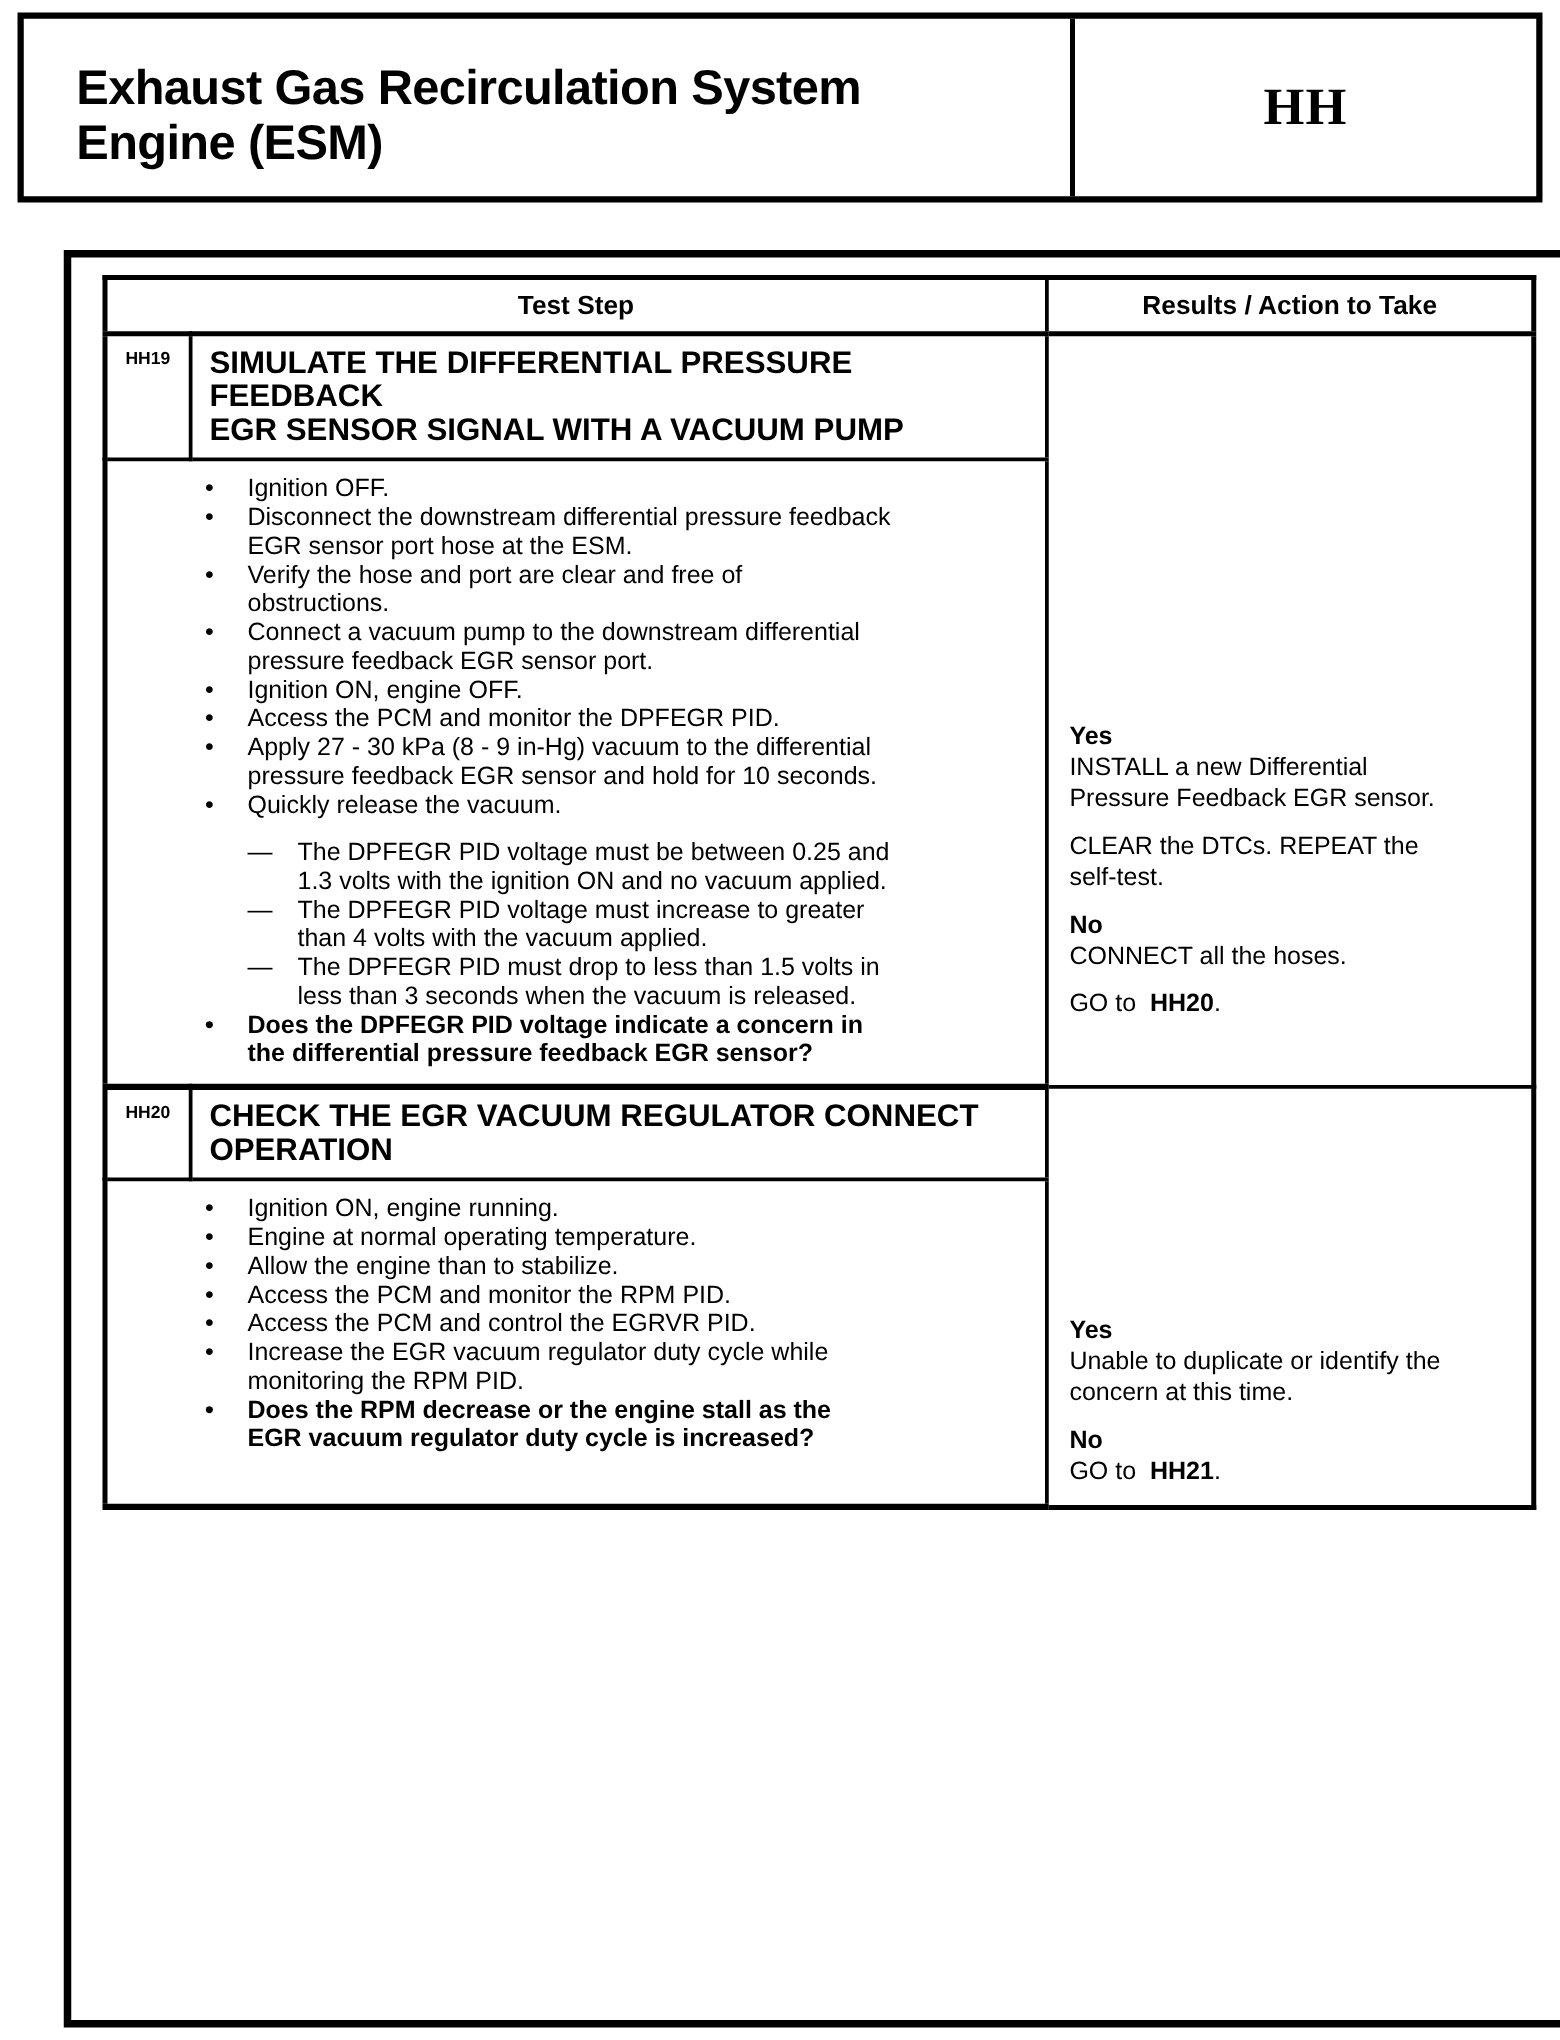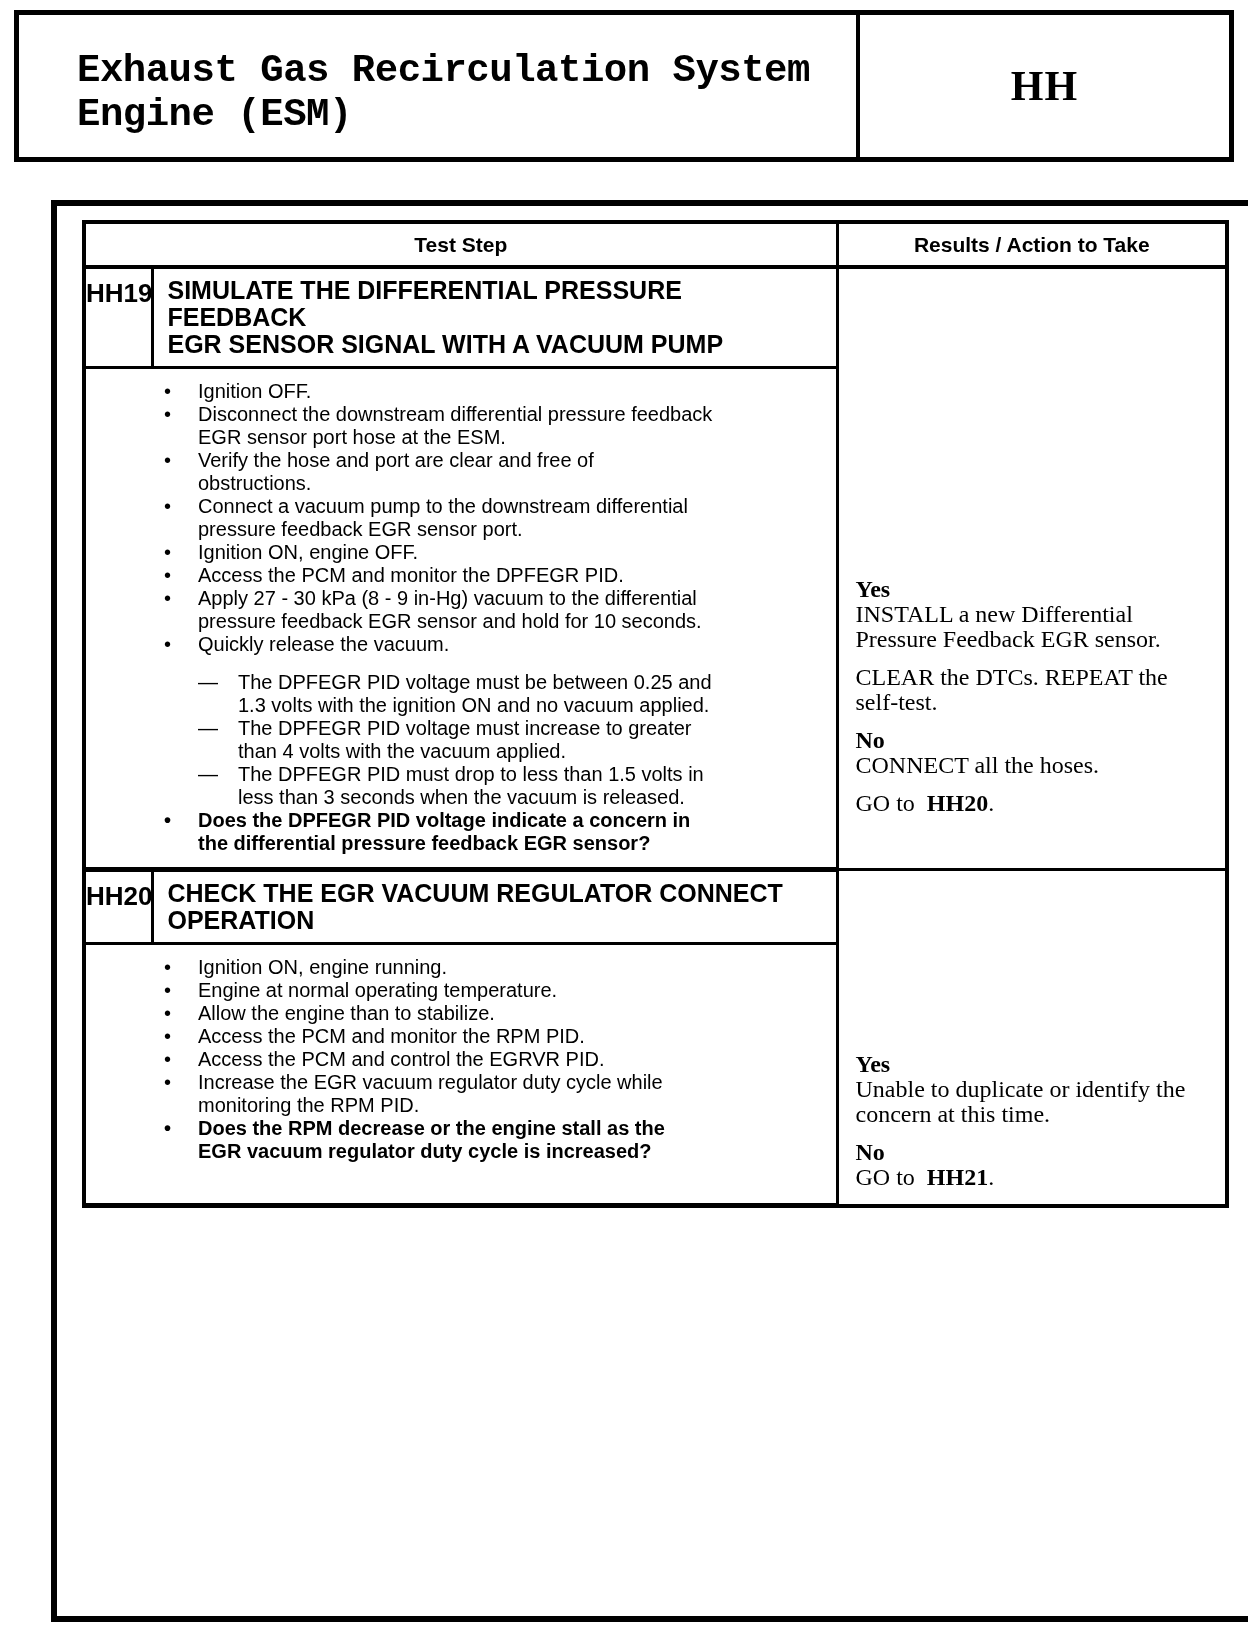--- a/index.html
+++ b/index.html
@@ -11,22 +11,22 @@
   }
   
   .header-box {
     position:absolute; left:14px; top:10px; width:1220px; height:152px;
     border:5px solid #000; display:flex;
   }
   .header-title-cell {
     width:841px; border-right:4px solid #000; padding:34px 20px 0 42px;
   }
   .header-title-cell .tline {
-    font-family:Liberation Mono, monospace; font-weight:bold;
-    font-size:39px; line-height:44px; letter-spacing:-0.5px;margin-left:16px;
+    font-family:Liberation Sans, sans-serif; font-weight:bold;
+    font-size:39px; line-height:44px; letter-spacing:-0.5px;
   }
   .header-code-cell {
     flex:1; display:flex; align-items:center; justify-content:center;
     font-family:"Liberation Serif", serif; font-weight:bold; font-size:42px;
     letter-spacing:1px;
   }
   
   .content-box {
     position:absolute; left:14px; top:200px; width:1220px; height:1422px;
     border:6px solid #000;
@@ -38,36 +38,36 @@
     border-collapse:collapse; border:4px solid #000;
     table-layout:fixed;
   }
   table.test-table th {
     font-size:21px; font-weight:bold; text-align:center;
     padding:9px 4px 8px 4px; border-bottom:4px solid #000;
   }
   th.th-step { border-right:3px solid #000; }
   tr.title-row td { border-bottom:3px solid #000; }
   td.step-id {
-    border-right:3px solid #000; font-weight:bold; font-size:26px;
+    border-right:3px solid #000; font-weight:bold; font-size:14px;
     vertical-align:top; text-align:center; padding-top:9px;
   }
   td.step-title {
     font-weight:bold; font-size:25px; line-height:27px;
     padding:8px 10px 8px 14px; vertical-align:top;
   }
   tr.body-row td { border-bottom:5px solid #000; }
   td.step-instructions {
     padding:11px 14px 12px 78px; font-size:20px; line-height:23px;
     vertical-align:top;
   }
   .step-1 td.step-instructions { padding-bottom:40px; }
   td.step-results {
-    border-left:3px solid #000; font-size:24px; line-height:25px;
-    padding:10px 38px 52px 17px; vertical-align:bottom;font-family:Liberation Serif, serif;
+    border-left:3px solid #000; font-size:20px; line-height:25px;
+    padding:10px 38px 52px 17px; vertical-align:bottom;
   }
   .step-1 td.step-results { padding-bottom:14px; }
   
   .li { position:relative; padding-left:34px; }
   .li .marker { position:absolute; left:0; top:0; }
   .li.sub { margin-left:34px; padding-left:40px; }
   .li.gap { margin-top:15px; }
   .li.bold { font-weight:bold; }
   
   .para { margin-top:13px; white-space:pre-wrap; }

